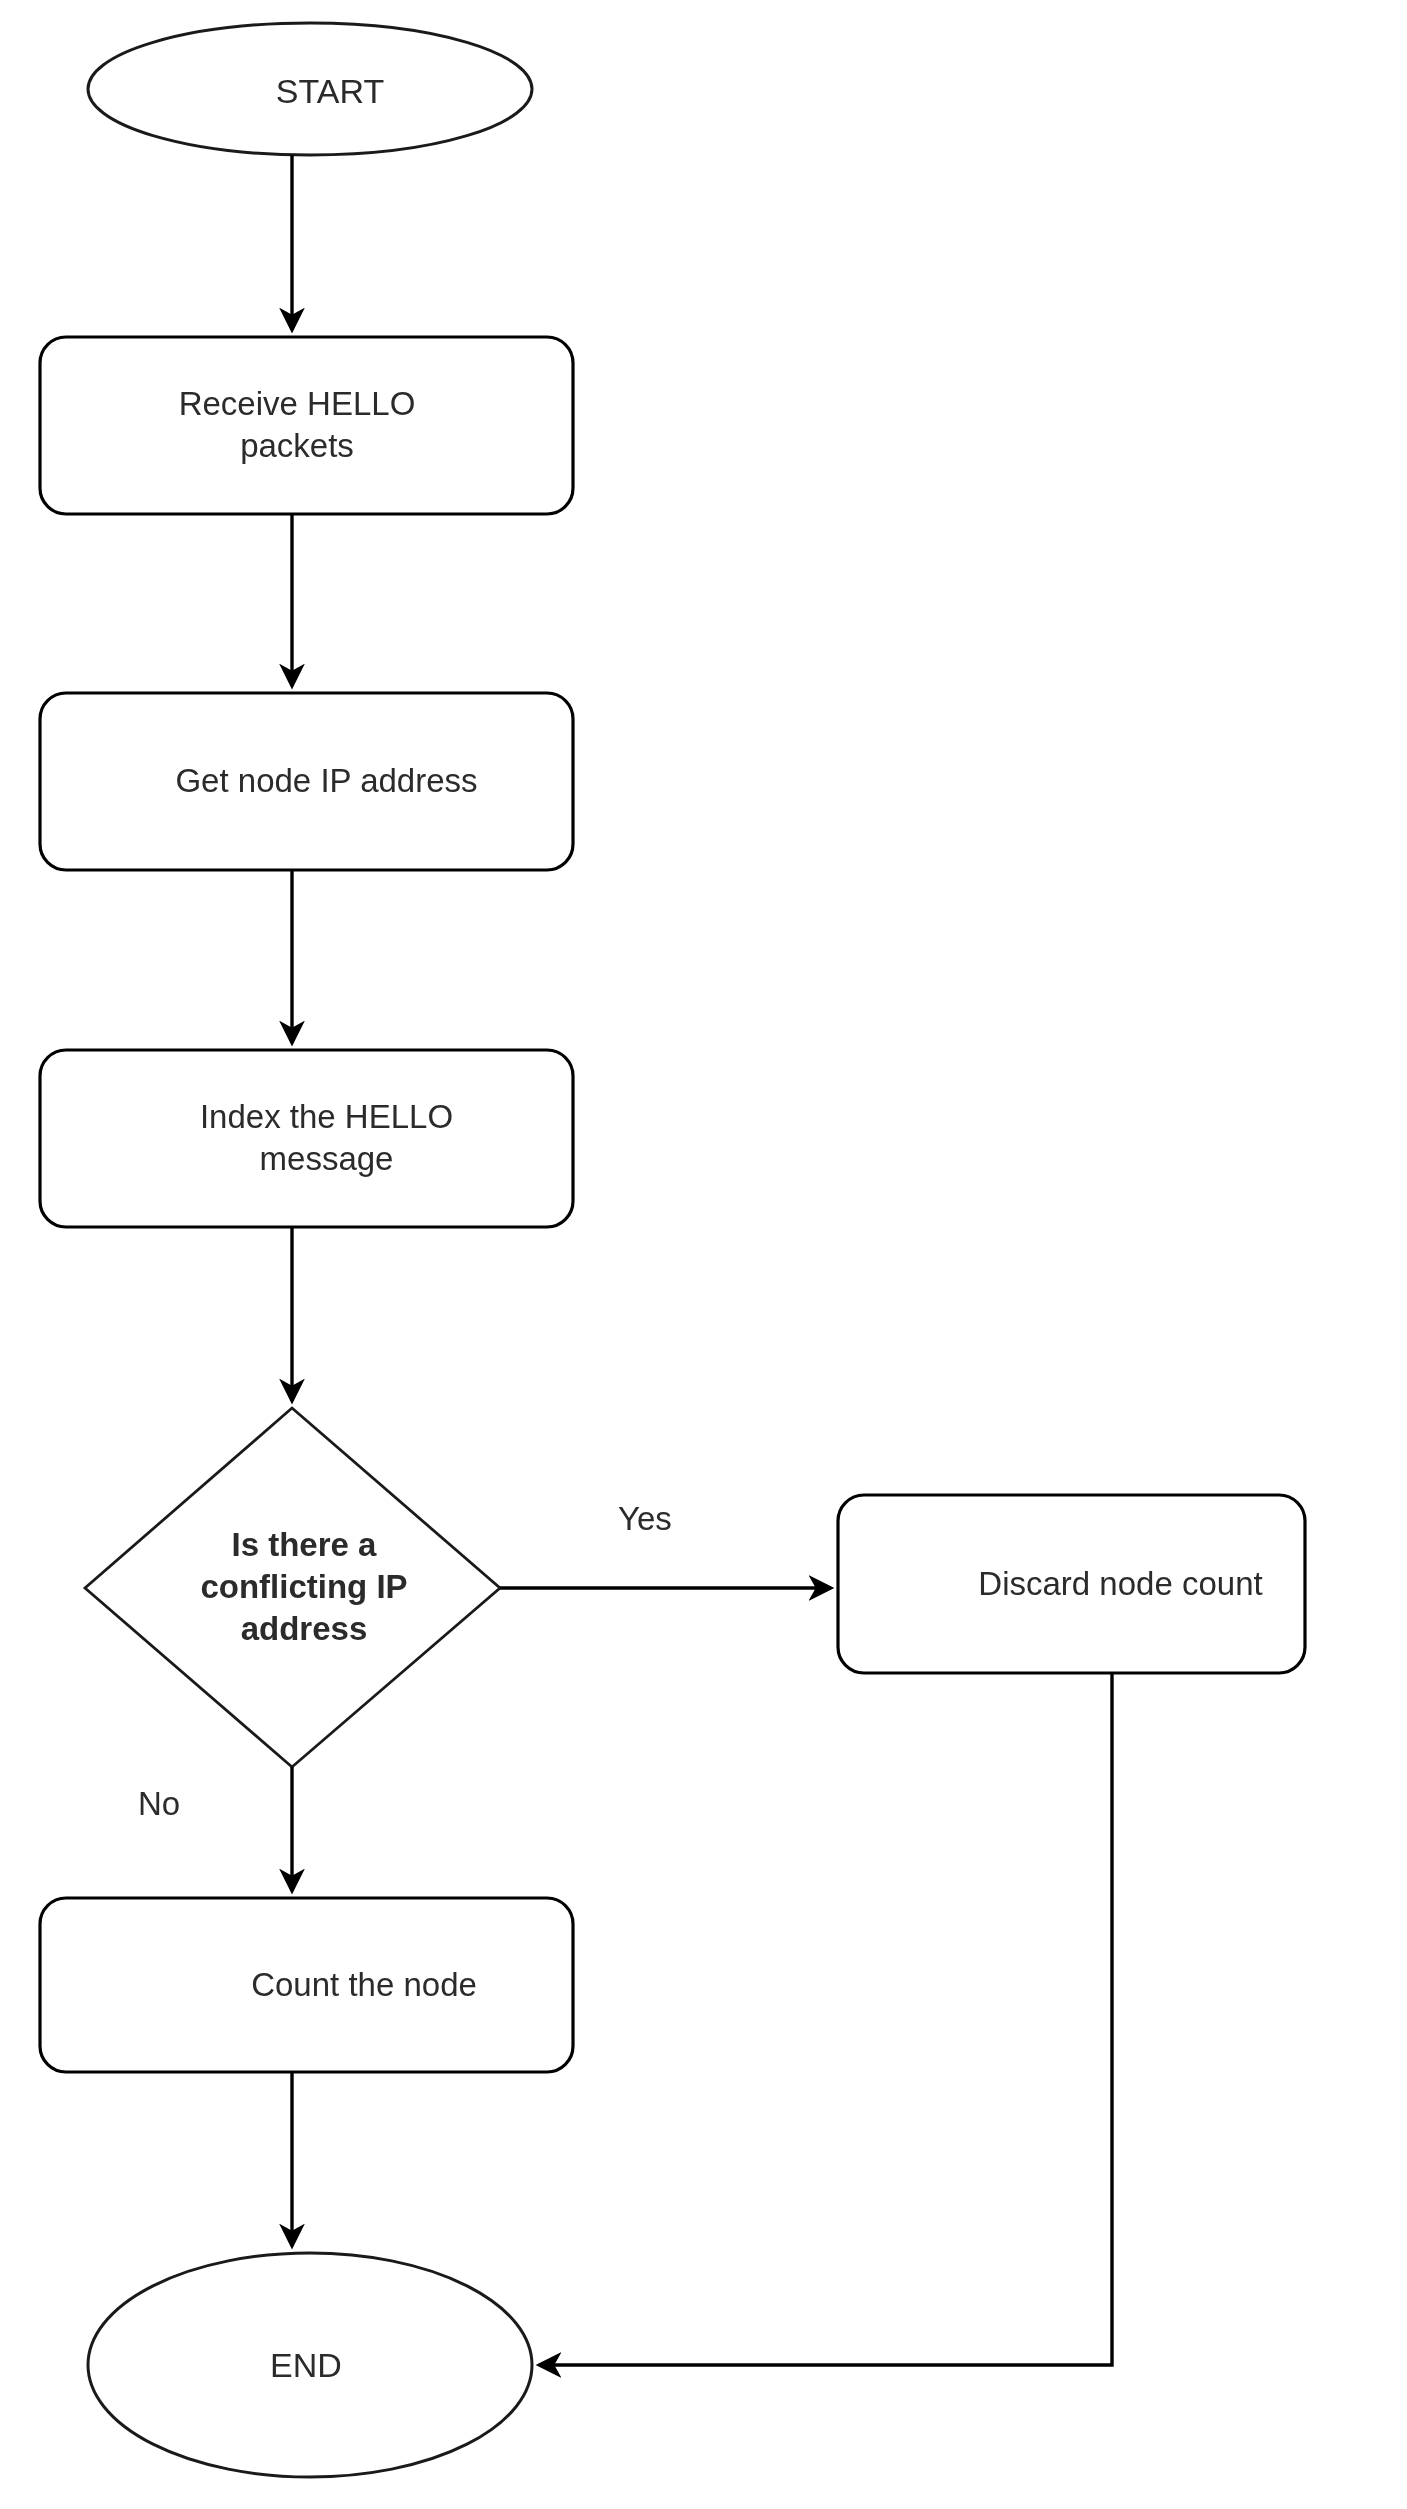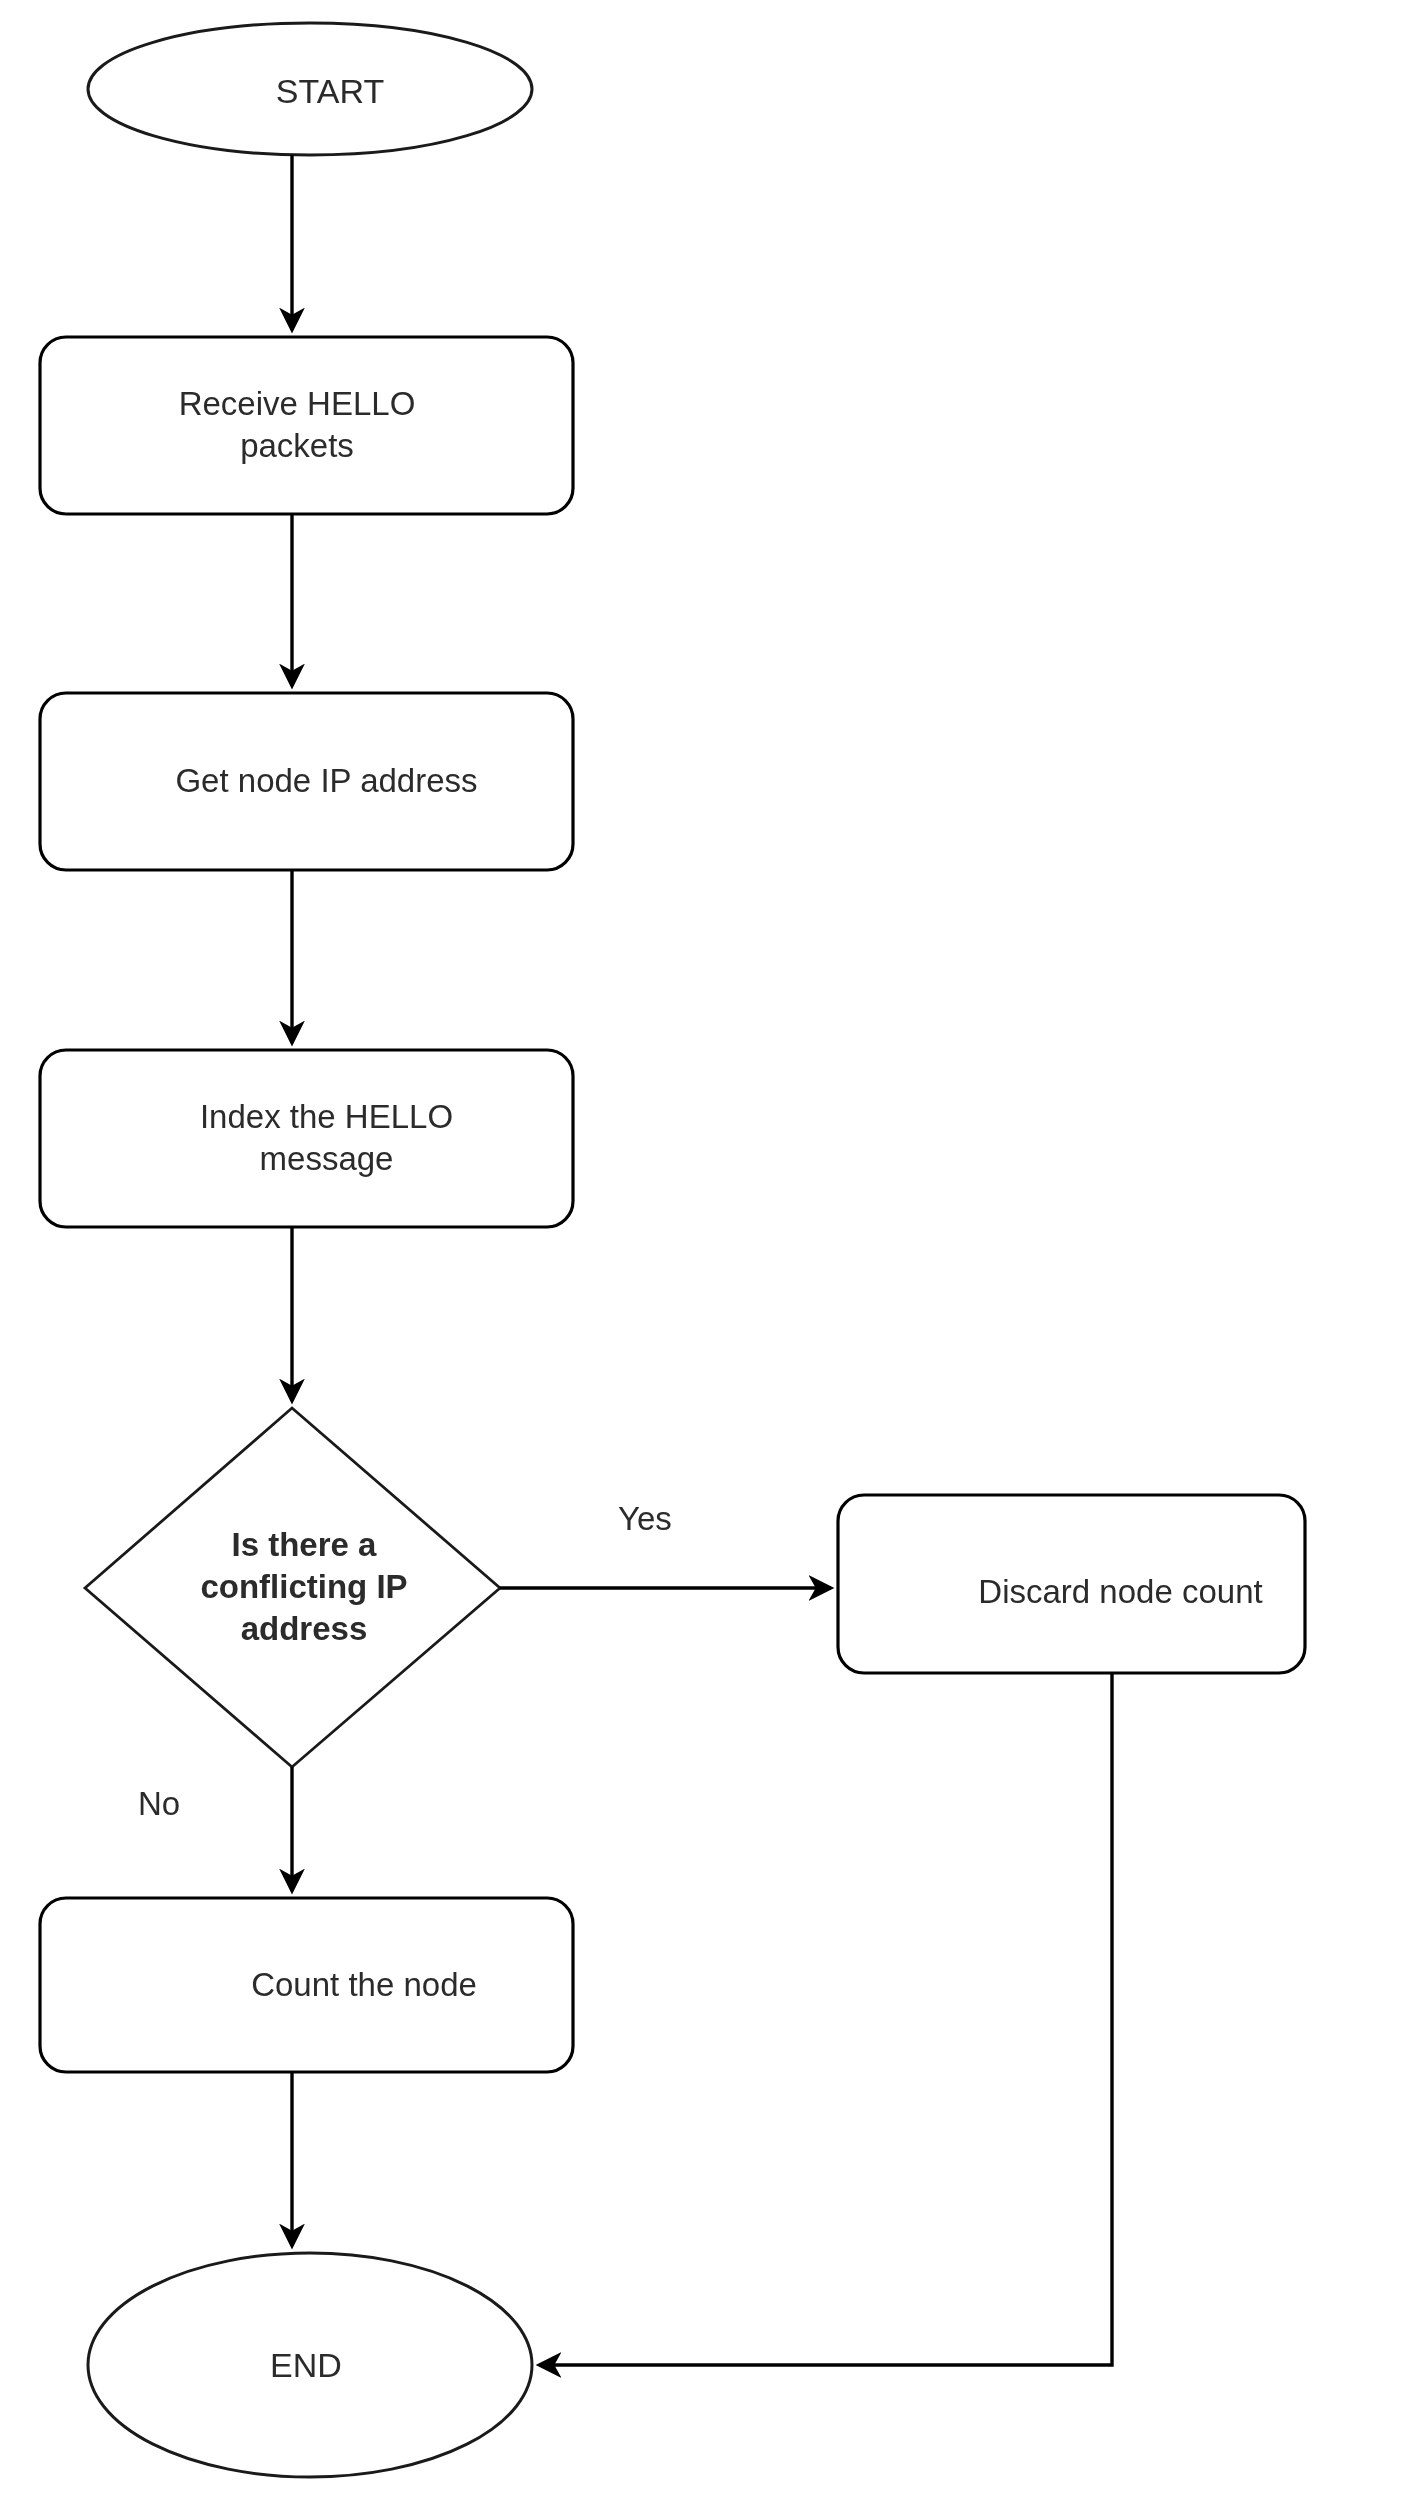--- a/index.html
+++ b/index.html
@@ -109,21 +109,21 @@
 
   <div class="node-text" style="left:40px; top:1096px; width:533px;">Index the HELLO
 message</div>
 
   <div class="node-text" style="left:40px; top:760px; width:533px;">Get node IP address</div>
 
   <div class="node-text" style="left:104px; top:1524px; width:360px;font-weight:bold;">Is there a
 conflicting IP
 address</div>
 
-  <div class="node-text" style="left:838px; top:1563px; width:525px;margin-top:8px;">Discard node count</div>
+  <div class="node-text" style="left:838px; top:1563px; width:525px;">Discard node count</div>
 
   <div class="node-text" style="left:40px; top:1964px; width:608px;">Count the node</div>
 
   <div class="node-text term-text" style="left:88px; top:2344px; width:396px;">END</div>
 
   <div class="edge-label" style="left:618px; top:1500px;">Yes</div>
 
   <div class="edge-label" style="left:138px; top:1785px;">No</div>
 
 </div>

